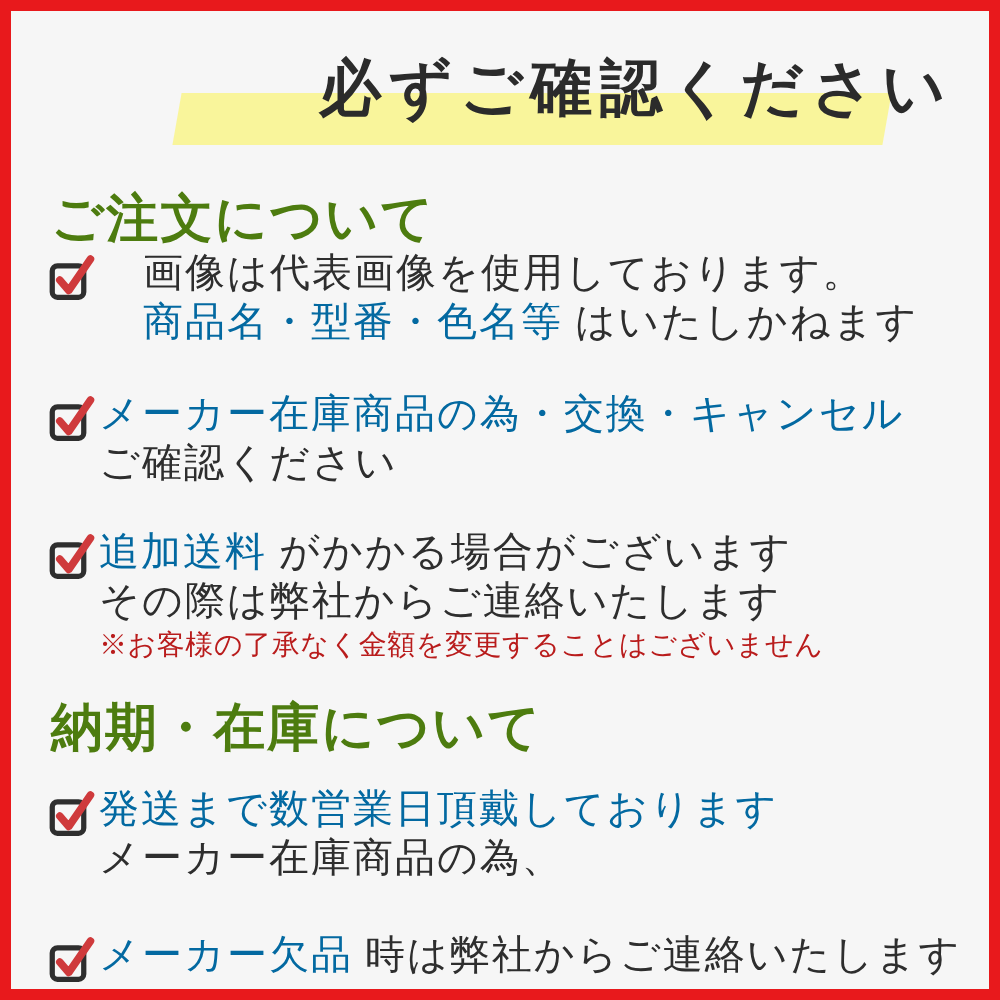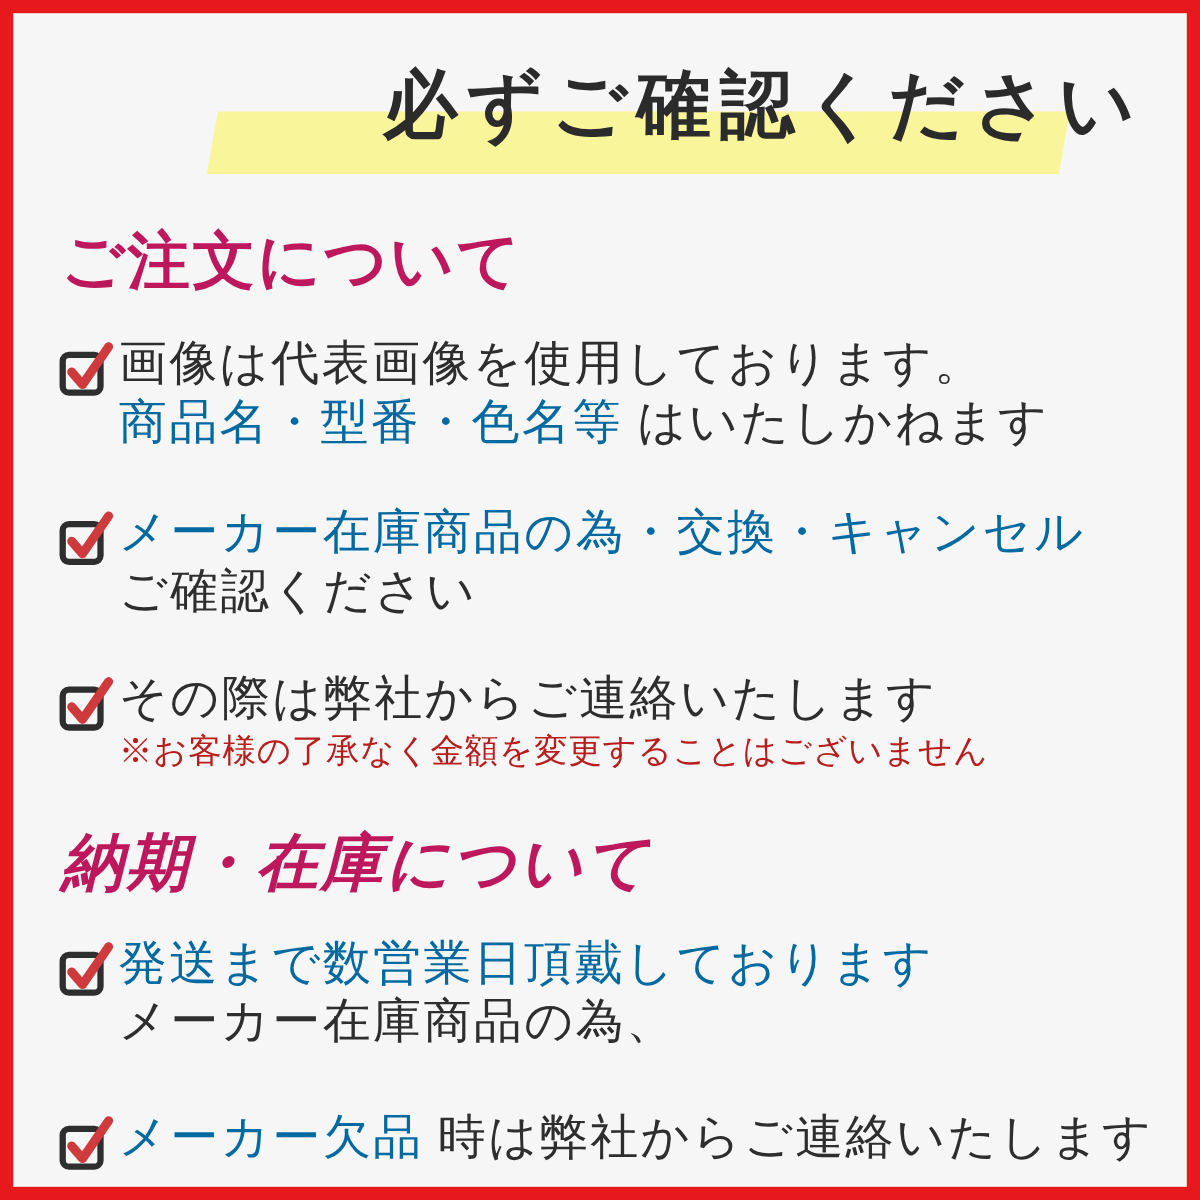--- a/index.html
+++ b/index.html
@@ -25,28 +25,28 @@
   }
   .title{
     position:relative;margin:0;
     font-size:62px;font-weight:700;color:#2b2b2b;
     letter-spacing:0.12em;line-height:1.35;
   }
 
   
   .section-heading{
     margin:38px 0 0 4px;
-    font-size:52px;font-weight:700;color:#be185d;
+    font-size:52px;font-weight:700;color:#4d7c0f;
     letter-spacing:0.04em;line-height:1.15;
   }
-  .section-heading.second{margin-top:46px;font-style:italic;}
+  .section-heading.second{margin-top:34px;}
 
   
   .item{display:flex;align-items:flex-start;}
-  .item.i1{margin-top:30px;}
+  .item.i1{gap:44px;}
   .item.i2{margin-top:44px;}
   .item.i3{margin-top:40px;}
   .item.i4{margin-top:28px;}
   .item.i5{margin-top:48px;}
   .cb{flex:0 0 52px;width:52px;margin-top:2px;}
   .cb svg{overflow:visible;display:block;}
   .item-text{flex:1;min-width:0;}
   .line{
     font-size:40px;color:#2e2e2e;line-height:1.22;
     letter-spacing:0.05em;white-space:nowrap;
@@ -108,20 +108,24 @@
 
     <div class="item i3">
       <span class="cb">
         <svg viewBox="0 0 64 64" width="48" height="52">
           <rect x="7" y="17" width="42" height="42" rx="7" fill="none" stroke="#2e2e2e" stroke-width="7"></rect>
           <path d="M17 36 L29 50 L58 8" fill="none" stroke="#cf3a3c" stroke-width="10" stroke-linecap="round" stroke-linejoin="round"></path>
         </svg>
       </span>
       <div class="item-text">
         <div class="line">
+          <span class="seg red">追加送料</span>
+          <span class="seg">がかかる場合がございます</span>
+        </div>
+        <div class="line">
           <span class="seg">その際は弊社からご連絡いたします</span>
         </div>
         <div class="note">※お客様の了承なく金額を変更することはございません</div>
       </div>
     </div>
 
     <h2 class="section-heading second">納期・在庫について</h2>
 
     <div class="item i4">
       <span class="cb">

